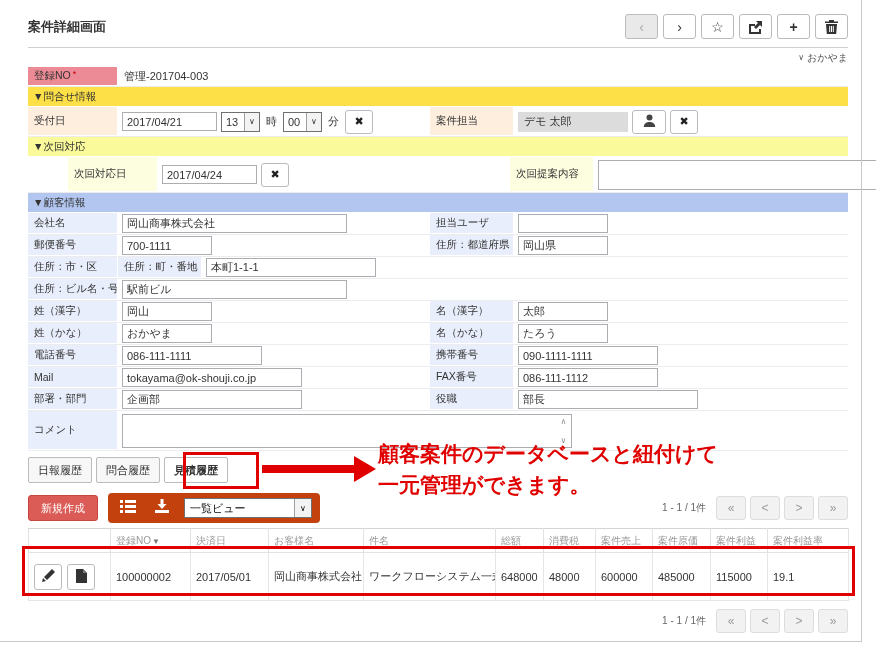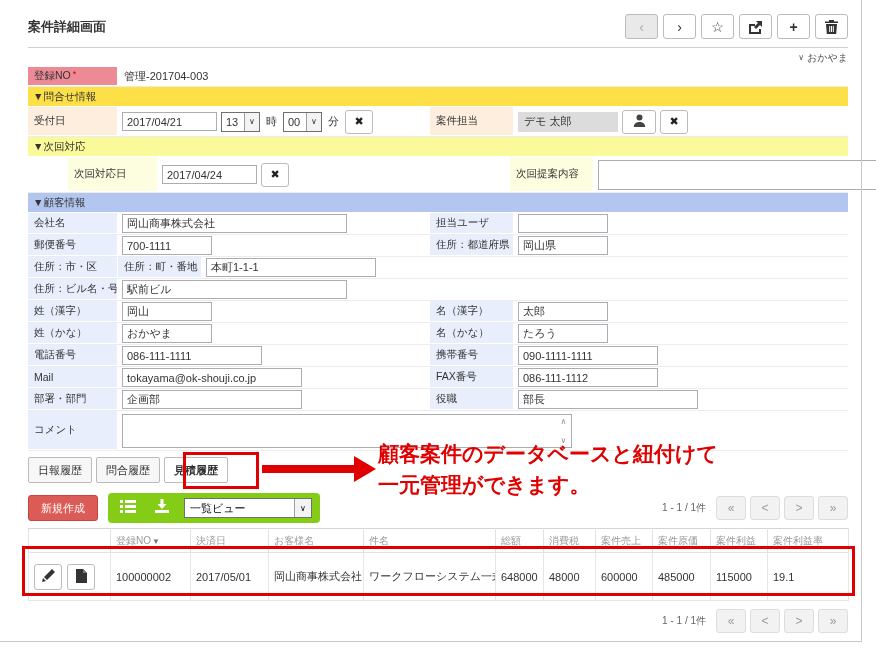--- a/index.html
+++ b/index.html
@@ -41,35 +41,35 @@
   .reg-value { flex:1; display:flex; align-items:center; padding-left:6px; font-size:11px; color:#333; }
 
   .inp { height:19px; border:1px solid #abadb3; background:#fff; font-family:inherit; font-size:11px; color:#333; padding:0 4px; }
   .w90{width:90px;} .w95{width:95px;} .w140{width:140px;} .w170{width:170px;} .w180{width:180px;} .w225{width:225px;}
   .fake-select { display:inline-flex; align-items:stretch; height:20px; border:1px solid #707070; background:#fff; font-size:11px; }
   .fake-select .val { display:flex; align-items:center; padding:0 4px; min-width:22px; }
   .fake-select .arr { display:flex; align-items:center; justify-content:center; width:15px; border-left:1px solid #a0a0a0; background:#f3f3f3; font-size:8px; color:#333; }
   .unit { margin:0 2px; }
   .xbtn { width:28px; height:24px; background:#fff; border:1px solid #bbb; border-radius:3px; display:flex; align-items:center; justify-content:center; font-size:11px; font-weight:bold; color:#222; cursor:pointer; }
   .icobtn { width:34px; height:24px; background:#fff; border:1px solid #bbb; border-radius:3px; display:flex; align-items:center; justify-content:center; cursor:pointer; }
-  .ro-box { width:100px; height:20px; background:#dcdcdc; display:flex; align-items:center; padding-left:6px; font-size:11px; color:#333; }
+  .ro-box { width:110px; height:20px; background:#dcdcdc; display:flex; align-items:center; padding-left:6px; font-size:11px; color:#333; }
   .txtarea { position:relative; border:1px solid #abadb3; background:#fff; }
   .txtarea .sb { position:absolute; right:1px; top:1px; bottom:1px; width:13px; display:flex; flex-direction:column; justify-content:space-between; align-items:center; color:#8f8f8f; font-size:8px; padding:1px 0; }
   .ta-next { width:340px; height:30px; }
   .ta-comment { width:450px; height:34px; }
 
   
   .tabs { margin-top:6px; display:flex; gap:4px; height:26px; }
   .tab { min-width:64px; padding:0 8px; background:#f7f7f7; border:1px solid #bbb; border-radius:2px; display:flex; align-items:center; justify-content:center; font-size:11px; color:#333; cursor:pointer; }
   .tab.active { background:#fff; font-weight:bold; }
 
   
   .toolbar { margin-top:10px; height:30px; display:flex; align-items:center; }
   .btn-create { background:#db5b56; color:#fff; border:1px solid #c9443f; border-radius:3px; font-size:11px; height:26px; padding:0 12px; cursor:pointer; font-family:inherit; }
-  .bluebar { margin-left:10px; background:#84cc16; border-radius:4px; height:30px; display:flex; align-items:center; padding:0 8px; gap:10px; }
+  .bluebar { margin-left:10px; background:#c2410c; border-radius:4px; height:30px; display:flex; align-items:center; padding:0 8px; gap:10px; }
   .bluebar .bicon { width:24px; height:22px; display:flex; align-items:center; justify-content:center; cursor:pointer; }
   .view-select { background:#fff; border:1px solid #707070; height:20px; width:128px; display:flex; align-items:stretch; font-size:11px; }
   .view-select .val { flex:1; display:flex; align-items:center; padding-left:5px; }
   .view-select .arr { width:17px; border-left:1px solid #a0a0a0; background:#f3f3f3; display:flex; align-items:center; justify-content:center; font-size:8px; }
   .pg { margin-left:auto; display:flex; align-items:center; gap:4px; }
   .pg-info { font-size:10px; color:#666; margin-right:6px; }
   .pg-btn { width:30px; height:24px; background:#f2f2f2; border:1px solid #ddd; border-radius:3px; color:#9a9a9a; display:flex; align-items:center; justify-content:center; font-size:12px; cursor:pointer; }
 
   
   table.list { margin-top:5px; width:820px; border-collapse:collapse; table-layout:fixed; font-size:11px; color:#333; }

